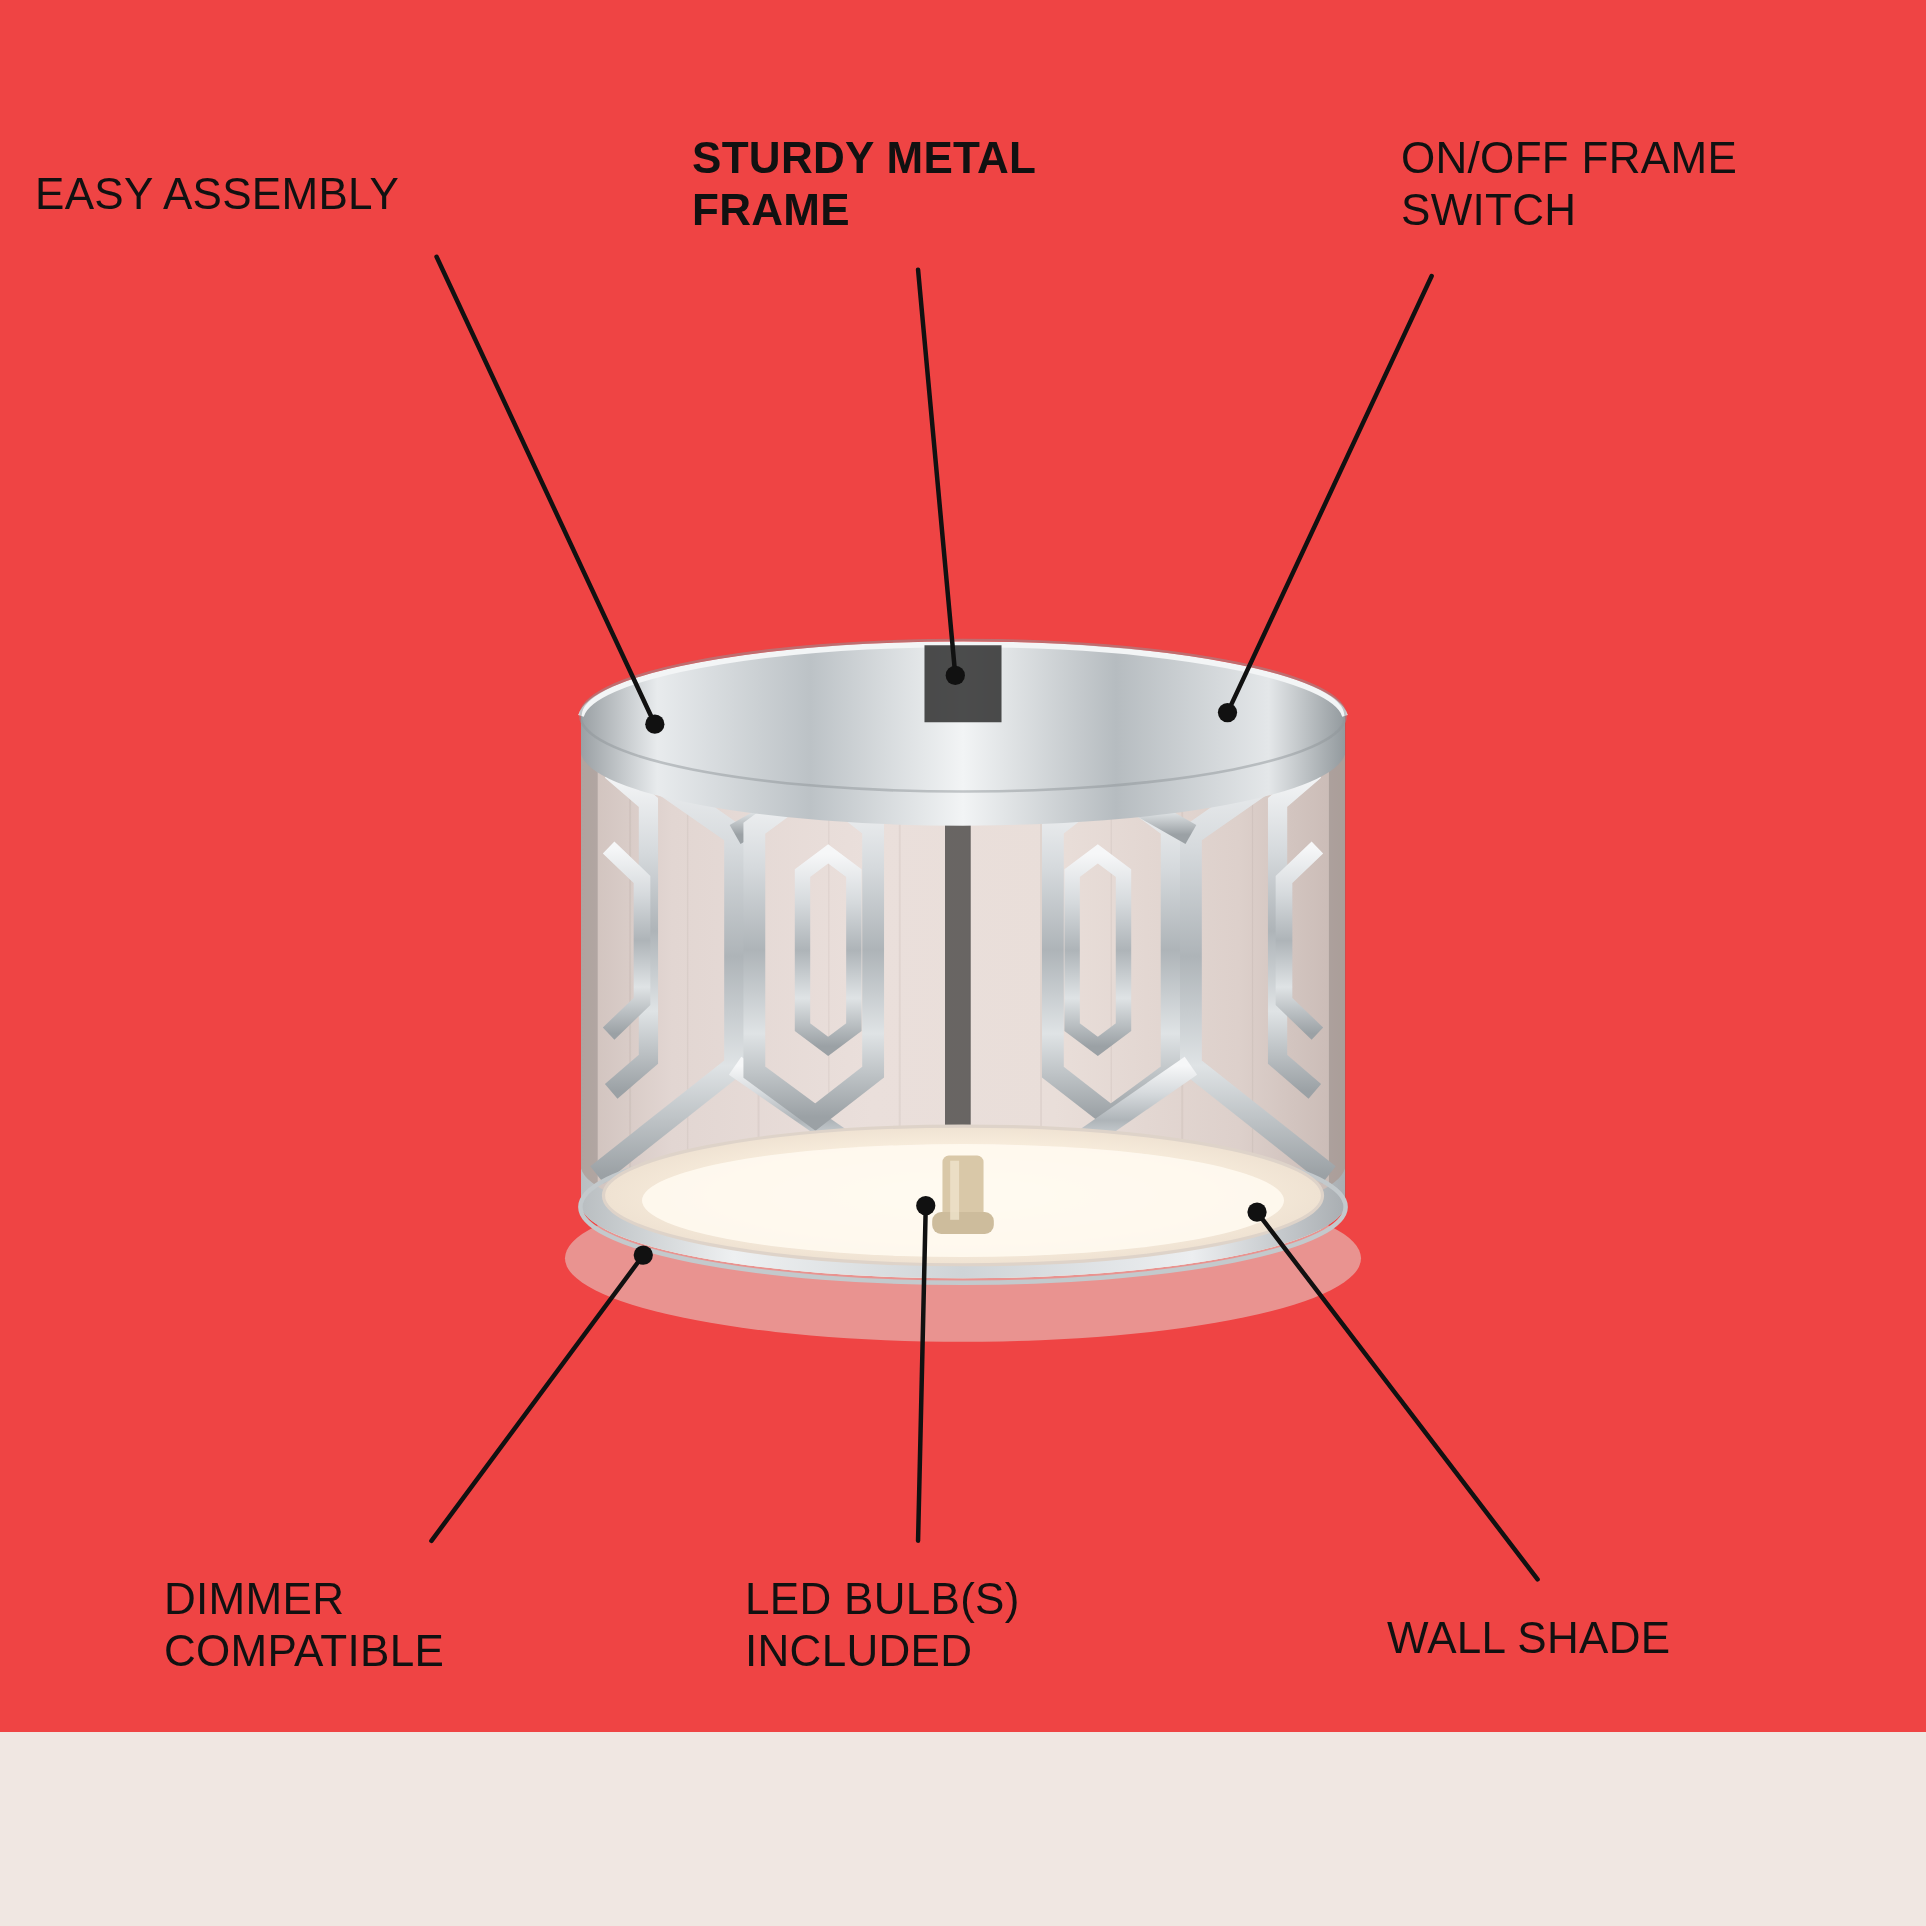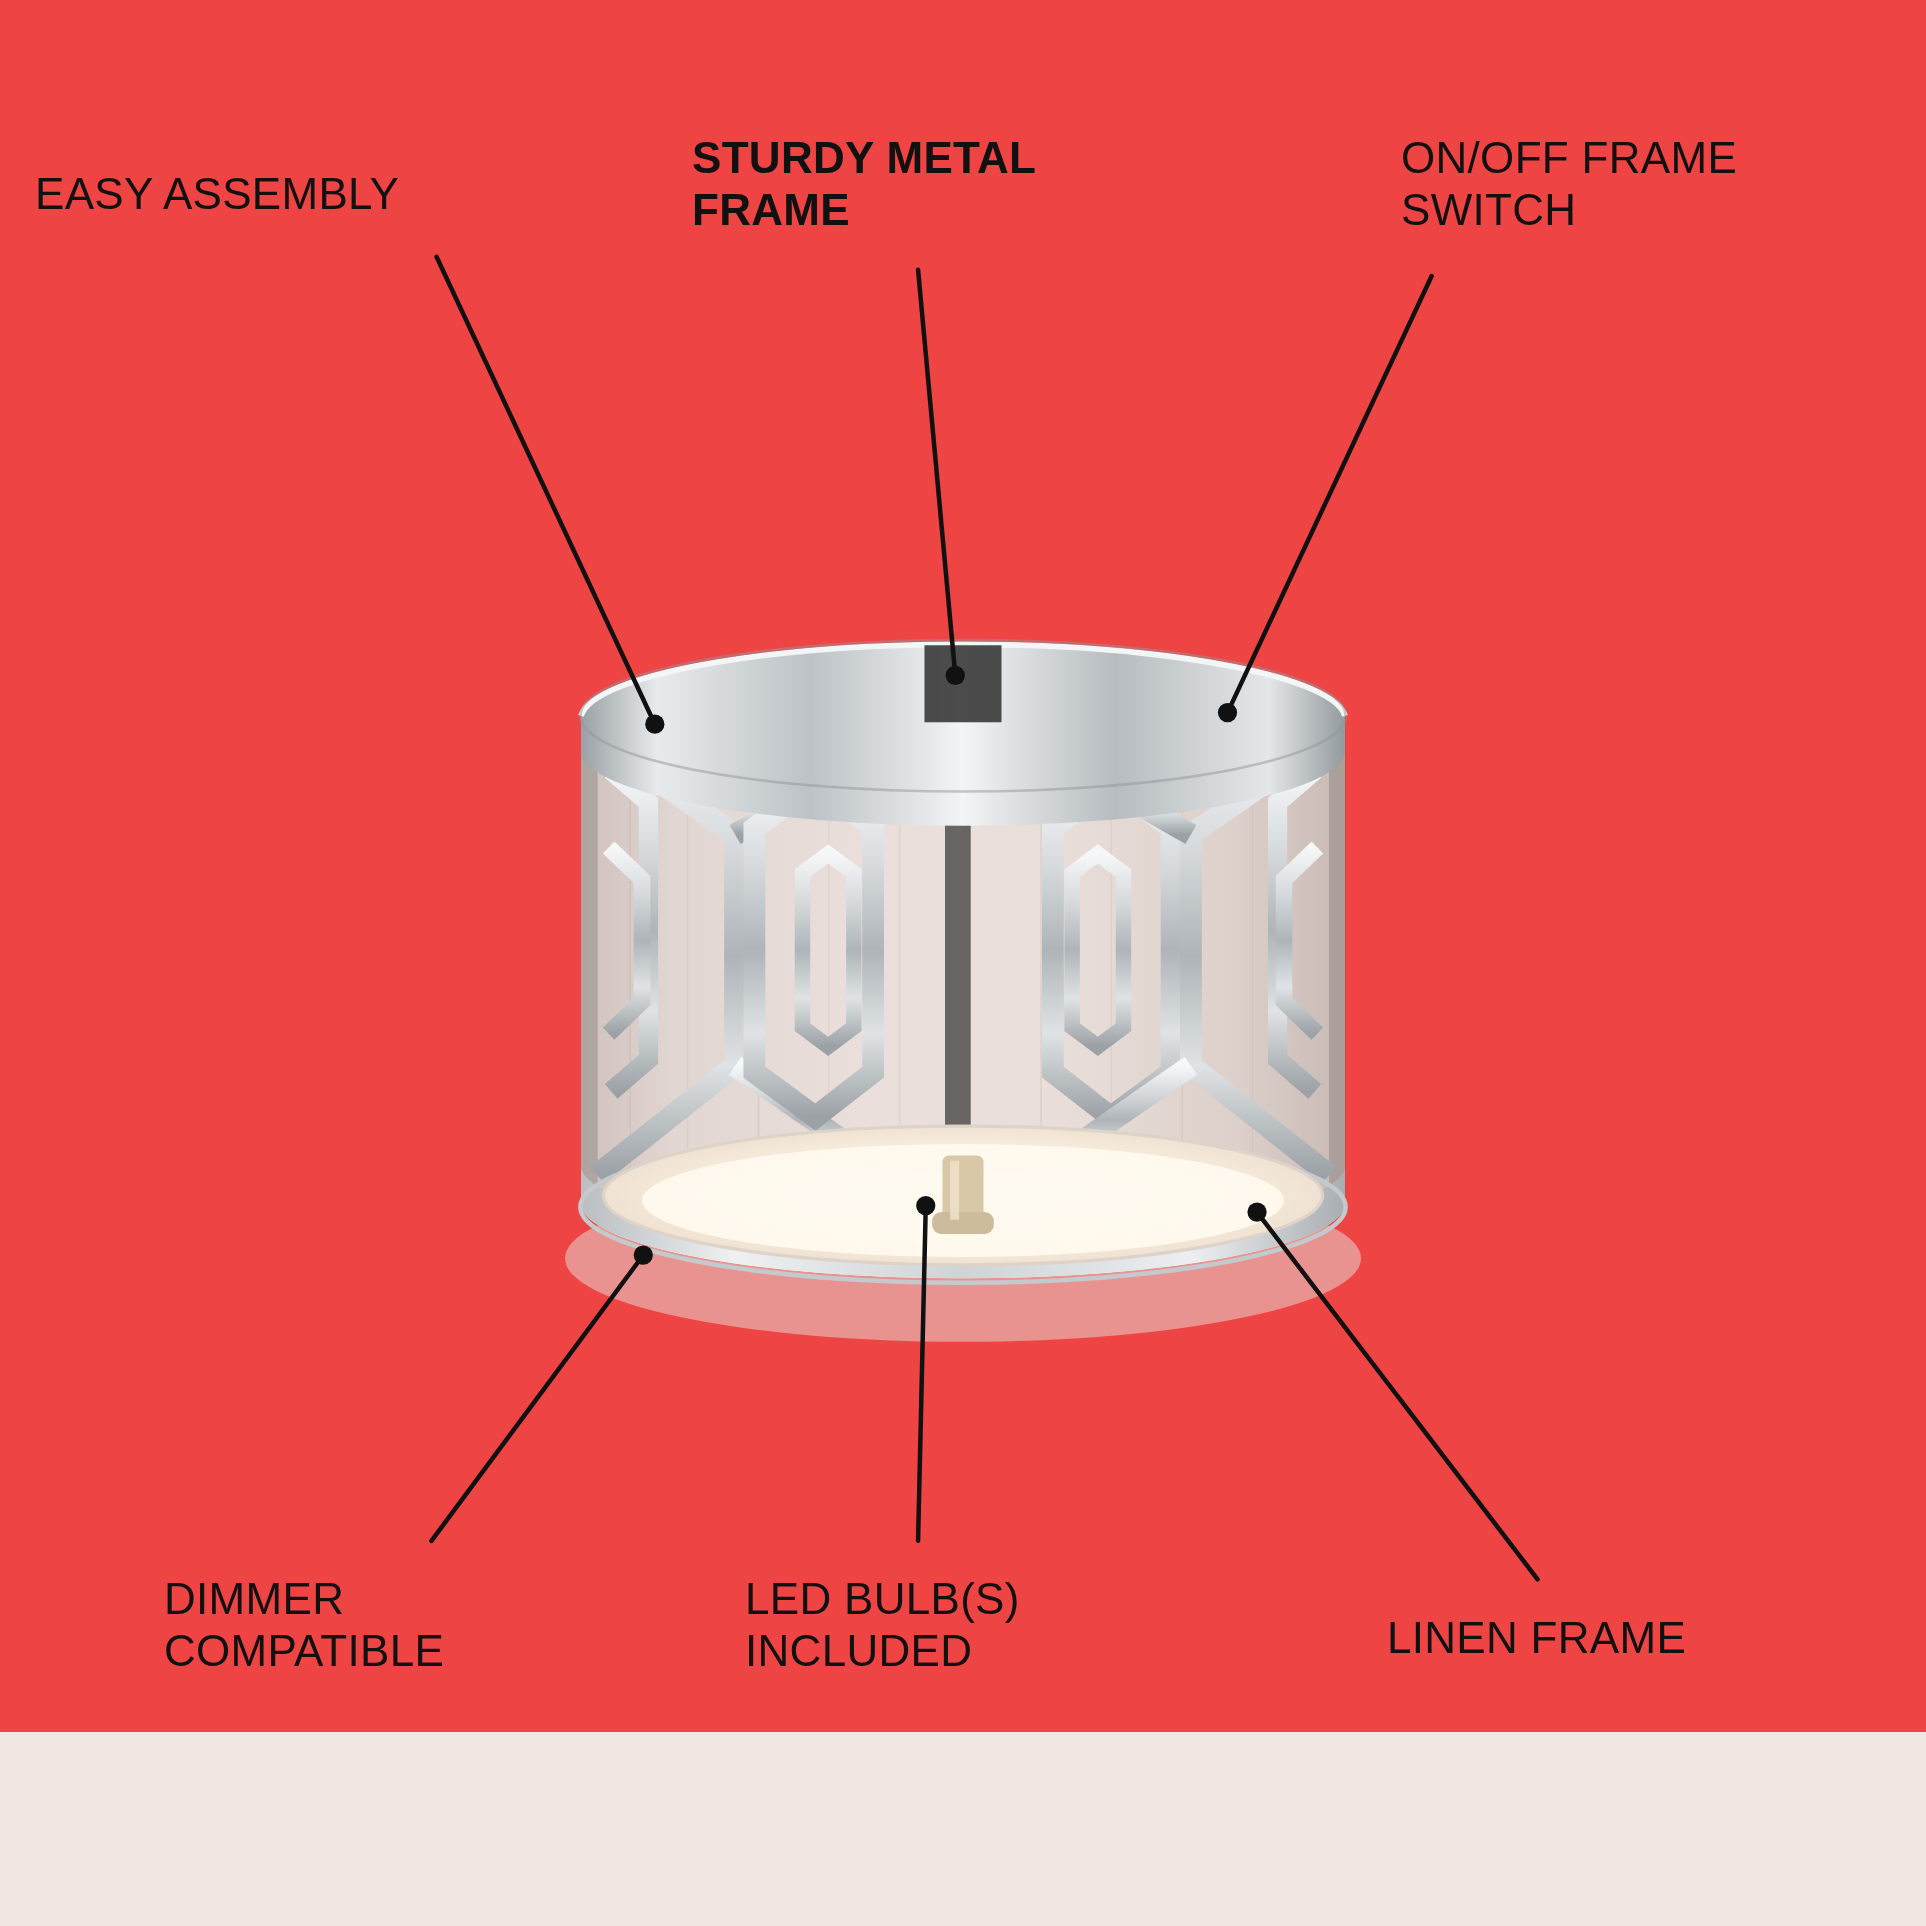--- a/index.html
+++ b/index.html
@@ -195,16 +195,16 @@
 
   <div class="callout-label lbl-onoff-switch">ON/OFF FRAME
 SWITCH</div>
 
   <div class="callout-label lbl-dimmer">DIMMER
 COMPATIBLE</div>
 
   <div class="callout-label lbl-led-bulb">LED BULB(S)
 INCLUDED</div>
 
-  <div class="callout-label lbl-linen-shade">LINEN FRAME</div>
+  <div class="callout-label lbl-linen-shade">WALL SHADE</div>
 
 </div>
 
 
 </body></html>

